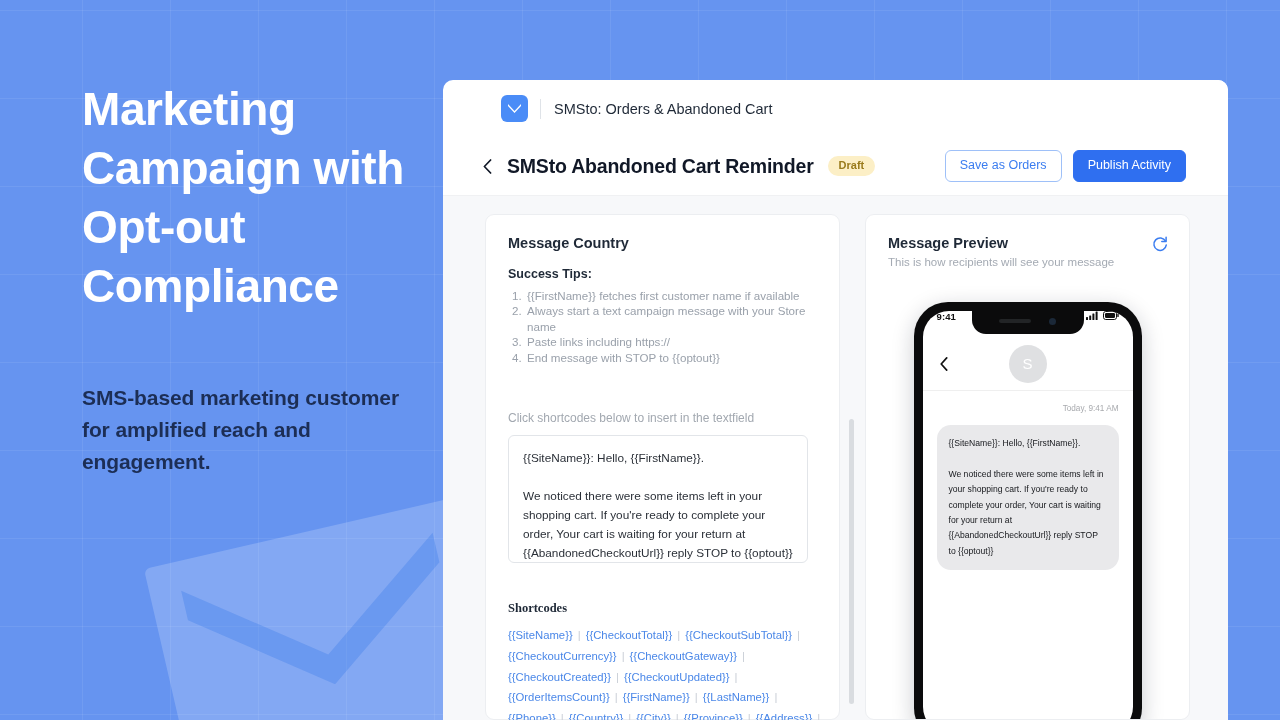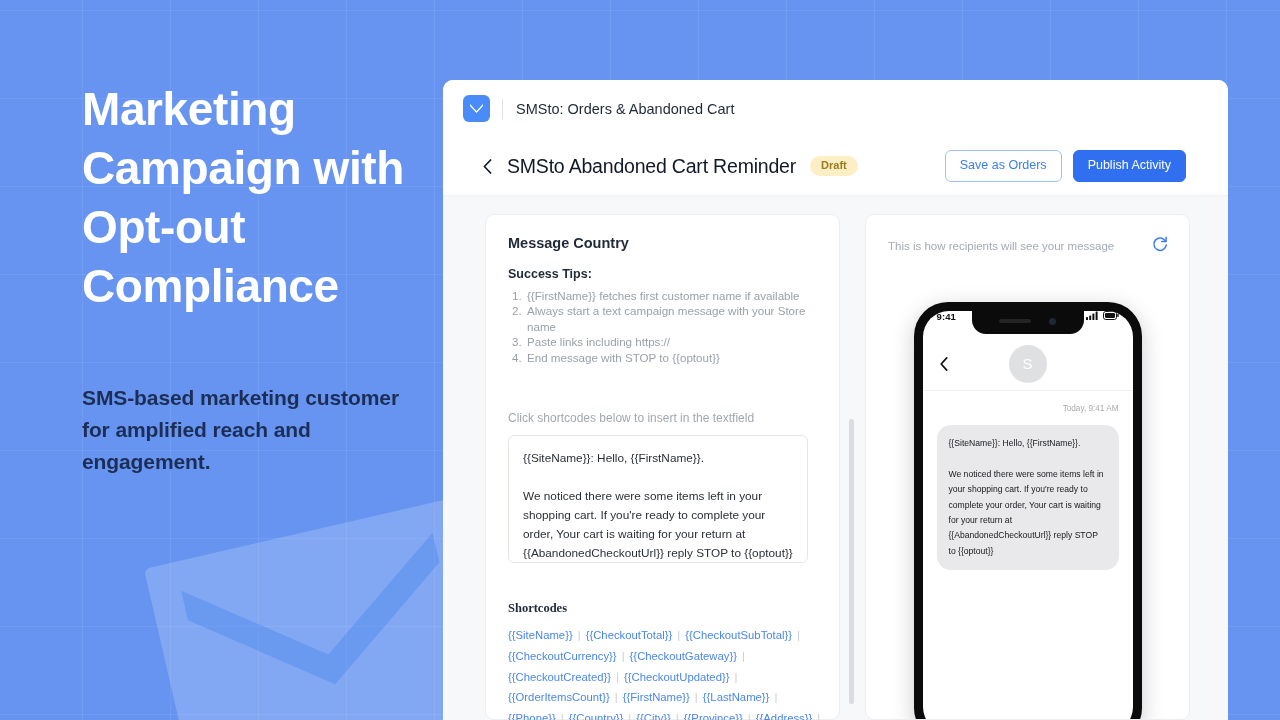--- a/index.html
+++ b/index.html
@@ -64,22 +64,23 @@
     position: absolute;
     left: 443px; top: 80px;
     width: 785px; height: 640px;
     background: #ffffff;
     border-radius: 10px 10px 0 0;
     overflow: hidden;
   }
   #app-topbar {
     height: 57px;
     display: flex; align-items: center;
-    padding-left: 20px;
+    padding-left: 36px;
     background: #fff;
+    margin-left: 22px;
   }
   .logo-mark {
     width: 27px; height: 27px;
     border-radius: 6px;
     background: #4a8cf7;
     display: flex; align-items: center; justify-content: center;
     flex: 0 0 auto;
   }
   .logo-sep {
     width: 1px; height: 20px;
@@ -99,21 +100,21 @@
     border-bottom: 1px solid #f0f1f3;
   }
   #back-chevron {
     width: 16px; height: 16px;
     margin-right: 12px;
     display: flex; align-items: center; justify-content: center;
     cursor: pointer;
   }
   #page-title {
     font-size: 19.5px;
-    font-weight: normal;
+    font-weight: bold;
     color: #111827;
     letter-spacing: -0.2px;
   }
   #status-badge {
     margin-left: 14px;
     background: #fcefc6;
     color: #9a7b1c;
     font-size: 11px;
     font-weight: bold;
     padding: 4px 11px 5px;
@@ -421,20 +422,21 @@
         <div id="shortcode-list"><span class="sc">{{SiteName}}</span><span class="sc-sep">|</span><span class="sc">{{CheckoutTotal}}</span><span class="sc-sep">|</span><span class="sc">{{CheckoutSubTotal}}</span><span class="sc-sep">|</span><span class="sc">{{CheckoutCurrency}}</span><span class="sc-sep">|</span><span class="sc">{{CheckoutGateway}}</span><span class="sc-sep">|</span><span class="sc">{{CheckoutCreated}}</span><span class="sc-sep">|</span><span class="sc">{{CheckoutUpdated}}</span><span class="sc-sep">|</span><span class="sc">{{OrderItemsCount}}</span><span class="sc-sep">|</span><span class="sc">{{FirstName}}</span><span class="sc-sep">|</span><span class="sc">{{LastName}}</span><span class="sc-sep">|</span><span class="sc">{{Phone}}</span><span class="sc-sep">|</span><span class="sc">{{Country}}</span><span class="sc-sep">|</span><span class="sc">{{City}}</span><span class="sc-sep">|</span><span class="sc">{{Province}}</span><span class="sc-sep">|</span><span class="sc">{{Address}}</span><span class="sc-sep">|</span></div>
       </div>
     </div>
 
     <div id="scroll-gutter">
       <div id="scrollbar-thumb"></div>
     </div>
 
     <div id="col-right">
       <div class="card" id="preview-card">
+        <div class="card-title">Message Preview</div>
         <div id="preview-sub">This is how recipients will see your message</div>
         <svg id="refresh-icon" viewBox="0 0 18 18">
           <path d="M14.6 6.2 A6.2 6.2 0 1 0 15.3 9.9" stroke="#3b7df0" stroke-width="1.5" fill="none" stroke-linecap="round"></path>
           <path d="M15.1 2.2 L15.1 6.6 L10.8 6.6" stroke="#3b7df0" stroke-width="1.5" fill="none" stroke-linecap="round" stroke-linejoin="round"></path>
         </svg>
 
         <div id="phone">
           <div id="phone-screen">
             <div id="phone-notch">
               <span class="notch-speaker"></span>

